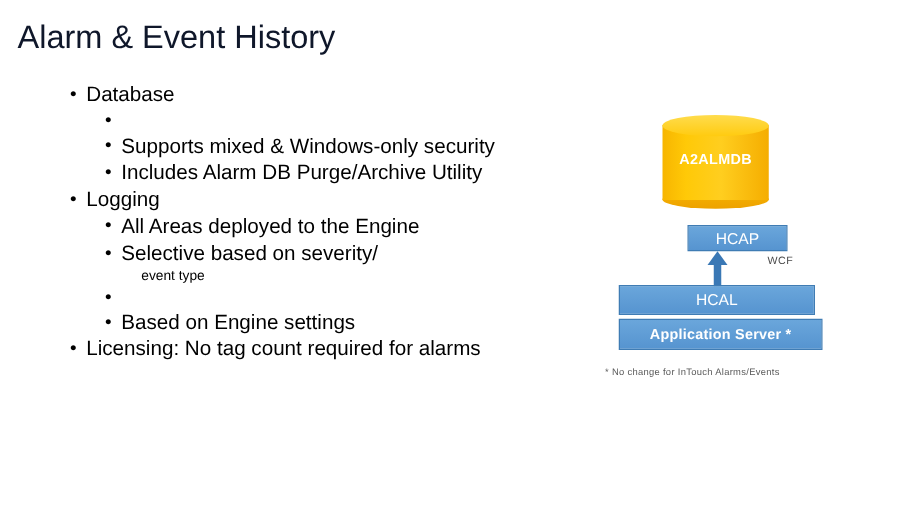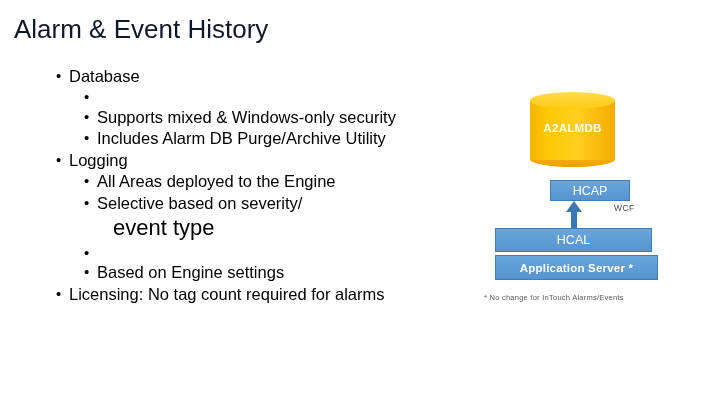--- a/index.html
+++ b/index.html
@@ -43,21 +43,21 @@
   .bullet-l1 {
     padding-left: 16px;
     font-size: 16.5px;
   }
   .bullet-l2 {
     padding-left: 44px;
     font-size: 16.5px;
   }
   .bullet-cont {
     padding-left: 60px;
-    font-size: 22px;
+    font-size: 11px;
   }
   .bullet-dot {
     flex: 0 0 auto;
     width: 13px;
     text-align: left;
     font-size: 15px;
     line-height: 1.30;
   }
   .bullet-text {
     flex: 1 1 auto;

